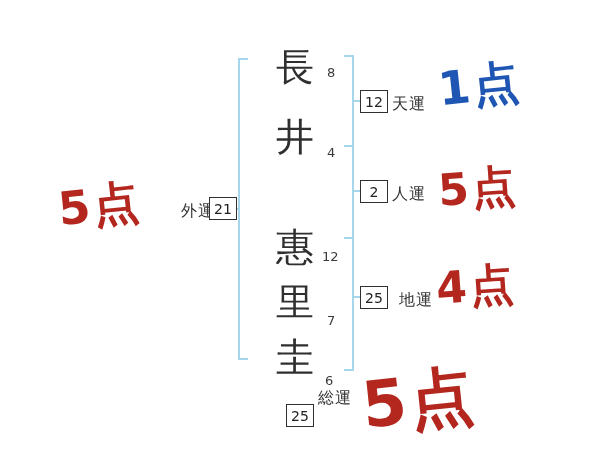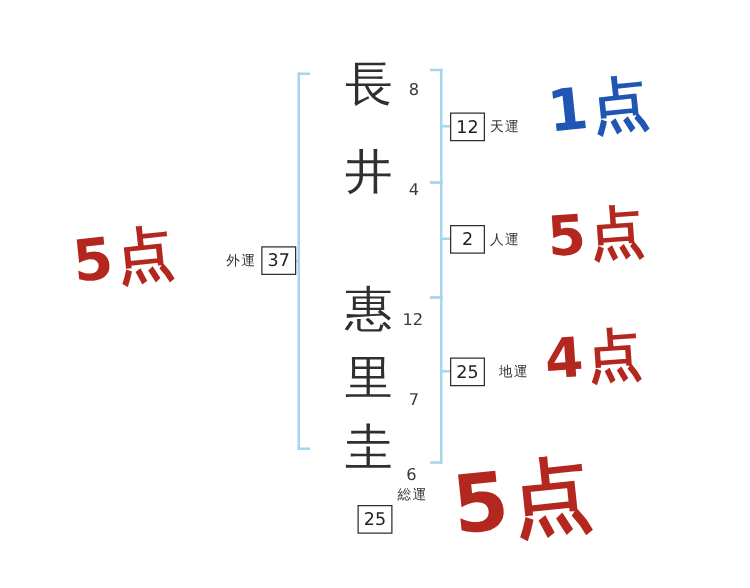--- a/index.html
+++ b/index.html
@@ -7,21 +7,21 @@
     position:relative;width:600px;height:470px;background:#ffffff;overflow:hidden;
     font-family:"DejaVu Sans",sans-serif;
     --bk:#a6d6ec; --red:#b3271f; --blue:#1f56b3; --ink:#2f2f2f;
   }
   .kanji{position:absolute;left:276px;font-size:38px;line-height:1;color:var(--ink);font-weight:500;}
   .strokes{position:absolute;font-size:13px;color:#3a3a3a;line-height:1;}
   .numbox{
     position:absolute;width:26px;height:21px;border:1.5px solid #2f2f2f;background:#fff;
     color:#222;font-size:14px;line-height:1;display:flex;align-items:center;justify-content:center;
   }
-  .flabel{position:absolute;font-size:11px;color:#333;line-height:1;letter-spacing:1px;}
+  .flabel{position:absolute;font-size:16px;color:#333;line-height:1;letter-spacing:1px;}
   .bracket-left{
     position:absolute;width:8px;
     border-left:2px solid var(--bk);border-top:2px solid var(--bk);border-bottom:2px solid var(--bk);
   }
   .bracket-right{
     position:absolute;width:8px;
     border-right:2px solid var(--bk);border-top:2px solid var(--bk);border-bottom:2px solid var(--bk);
   }
   .tick{position:absolute;height:2px;background:var(--bk);}
   .score{position:absolute;font-weight:bold;line-height:1;letter-spacing:3px;white-space:nowrap;}
@@ -41,21 +41,21 @@
 
   <div class="strokes" style="left:327px;top:66px">8</div>
   <div class="strokes" style="left:327px;top:146px">4</div>
   <div class="strokes" style="left:322px;top:250px">12</div>
   <div class="strokes" style="left:327px;top:314px">7</div>
   <div class="strokes" style="left:325px;top:374px">6</div>
 
   <div class="bracket-left" style="left:238px;top:58px;height:298px"></div>
   <div class="tick" style="left:233px;top:208px;width:6px"></div>
   <div class="flabel" style="left:181px;top:203px">外運</div>
-  <div class="numbox" style="left:209px;top:197px">37</div>
+  <div class="numbox" style="left:209px;top:197px">21</div>
 
   <div class="bracket-right" style="left:344px;top:55px;height:88px"></div>
   <div class="bracket-right" style="left:344px;top:145px;height:90px"></div>
   <div class="bracket-right" style="left:344px;top:237px;height:130px"></div>
 
   <div class="tick" style="left:352px;top:100px;width:8px"></div>
   <div class="tick" style="left:352px;top:190px;width:8px"></div>
   <div class="tick" style="left:352px;top:296px;width:8px"></div>
 
   <div class="numbox" style="left:360px;top:90px">12</div>

